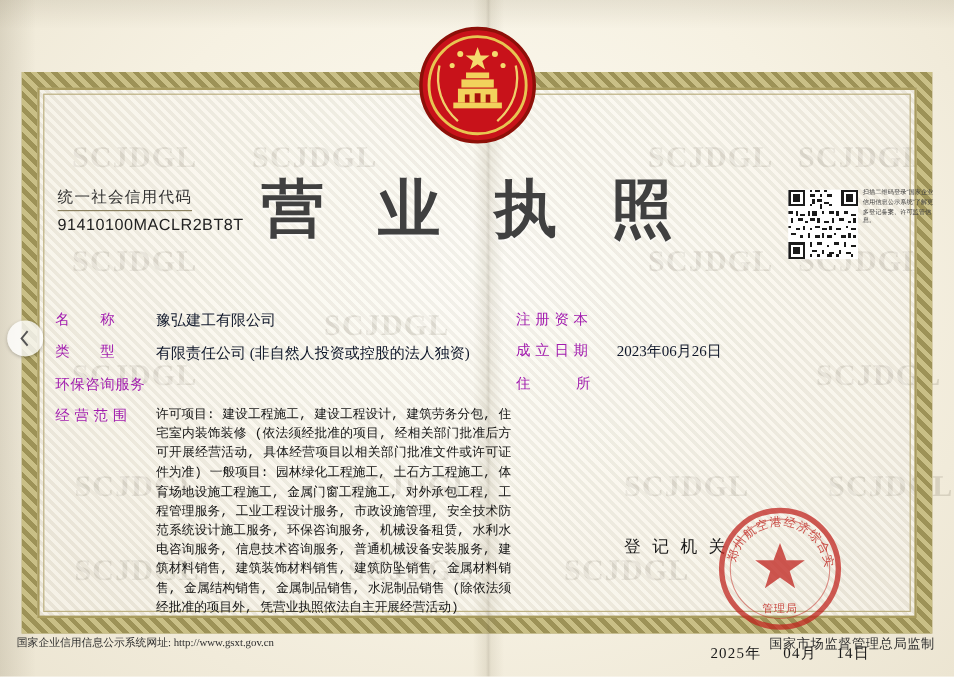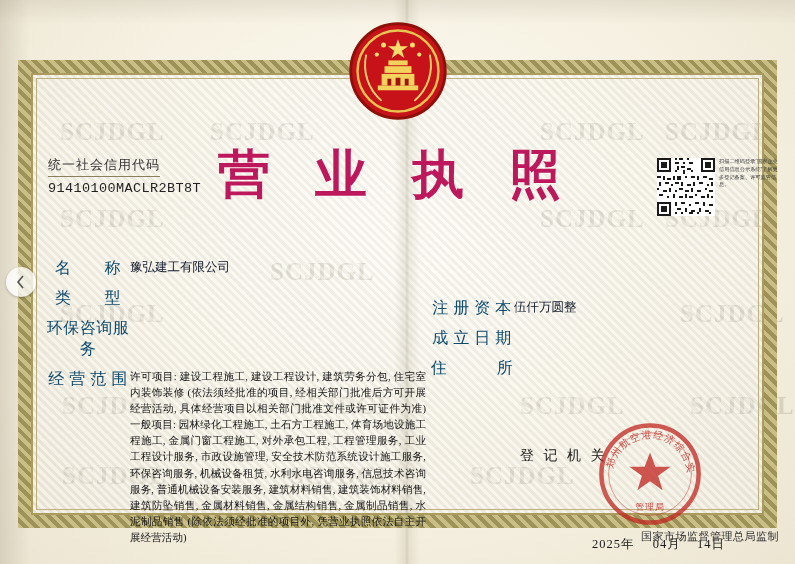--- a/index.html
+++ b/index.html
@@ -124,21 +124,21 @@
   
   .title {
     position: absolute;
     left: 50%;
     transform: translateX(-50%);
     top: 140px;
     font-family: "Liberation Serif", serif;
     font-weight: bold;
     font-size: 52px;
     letter-spacing: 16px;
-    color: #be185d;
+    color: #404040;
     text-shadow: 0 1px 0 rgba(255,255,255,0.5);
     white-space: nowrap;
     z-index: 6;
   }
   
   .code-block {
     position: absolute;
     left: 48px;
     top: 155px;
     z-index: 6;
@@ -147,21 +147,21 @@
   .code-label {
     font-family: Liberation Sans, sans-serif;
     font-size: 13px;
     letter-spacing: 1px;
     color: #333;
     border-bottom: 1px solid #8a8060;
     padding-bottom: 2px;
     display: inline-block;
   }
   .code-value {
-    font-family: Liberation Mono, monospace;
+    font-family: Liberation Sans, sans-serif;
     font-size: 13.5px;
     margin-top: 4px;
     letter-spacing: 0.4px;
     color: #222;
   }
   
   .qr-wrap {
     position: absolute;
     right: 52px;
     top: 158px;
@@ -191,50 +191,48 @@
     top: 258px;
     width: 380px;
     z-index: 6;
   }
   .fields-right {
     position: absolute;
     left: 430px;
     top: 258px;
     width: 320px;
     z-index: 6;
-    margin-top: 40px;
   }
   .row {
     display: flex;
     align-items: flex-start;
     margin-bottom: 9px;
   }
   .lbl {
     font-family: "Liberation Serif", serif;
-    font-size: 16px;
-    color: #0c4a6e;
+    font-size: 12px;
+    color: #a21caf;
     width: 84px;
     flex: none;
     letter-spacing: 0.5px;
-    text-align: center;
   }
   .val {
     font-family: "Liberation Serif", serif;
     font-size: 12.5px;
     color: #0f172a;
     line-height: 1.45;
     flex: 1;
   }
   .val.small {
     font-size: 11px;
     line-height: 1.5;
   }
   .scope-row .lbl { padding-top: 0; }
   .scope-text {
-    font-family: Liberation Serif, serif;
+    font-family: Liberation Mono, monospace;
     font-size: 10.6px;
     line-height: 1.52;
     color: #141414;
     text-align: justify;
   }
   
   .reg-auth {
     position: absolute;
     left: 520px;
     top: 447px;
@@ -467,42 +465,43 @@
 
   <div class="fields-left">
 
     <div class="row">
       <div class="lbl">名　　称</div>
       <div class="val">豫弘建工有限公司</div>
     </div>
 
     <div class="row">
       <div class="lbl">类　　型</div>
+      <div class="val">有限责任公司 (非自然人投资或控股的法人独资)</div>
     </div>
 
     <div class="row">
       <div class="lbl">环保咨询服务</div>
     </div>
 
     <div class="row scope-row">
       <div class="lbl">经 营 范 围</div>
       <div class="scope-text">许可项目: 建设工程施工, 建设工程设计, 建筑劳务分包, 住宅室内装饰装修 (依法须经批准的项目, 经相关部门批准后方可开展经营活动, 具体经营项目以相关部门批准文件或许可证件为准) 一般项目: 园林绿化工程施工, 土石方工程施工, 体育场地设施工程施工, 金属门窗工程施工, 对外承包工程, 工程管理服务, 工业工程设计服务, 市政设施管理, 安全技术防范系统设计施工服务, 环保咨询服务, 机械设备租赁, 水利水电咨询服务, 信息技术咨询服务, 普通机械设备安装服务, 建筑材料销售, 建筑装饰材料销售, 建筑防坠销售, 金属材料销售, 金属结构销售, 金属制品销售, 水泥制品销售 (除依法须经批准的项目外, 凭营业执照依法自主开展经营活动)</div>
     </div>
 
   </div>
 
   <div class="fields-right">
 
     <div class="row">
       <div class="lbl">注 册 资 本</div>
-      <div class="val">伍仟万圆整</div>
     </div>
 
     <div class="row">
       <div class="lbl">成 立 日 期</div>
+      <div class="val">2023年06月26日</div>
     </div>
 
     <div class="row">
       <div class="lbl">住　　　所</div>
     </div>
 
   </div>
 
   <div class="reg-auth">登 记 机 关</div>
 
@@ -520,20 +519,21 @@
   </div>
 
   <div class="date-line">
     <span>2025</span><span>年</span>
     <span style="display:inline-block;width:10px"></span>
     <span>04</span><span>月</span>
     <span style="display:inline-block;width:8px"></span>
     <span>14</span><span>日</span>
   </div>
 
+  <div class="footer-left">国家企业信用信息公示系统网址: http://www.gsxt.gov.cn</div>
   <div class="footer-right">国家市场监督管理总局监制</div>
 
   <div class="nav-arrow">
     <svg width="12" height="16" viewBox="0 0 12 16">
       <polyline points="8,2 3,8 8,14" fill="none" stroke="#555" stroke-width="1.6"></polyline>
     </svg>
   </div>
 
 </div>
 

